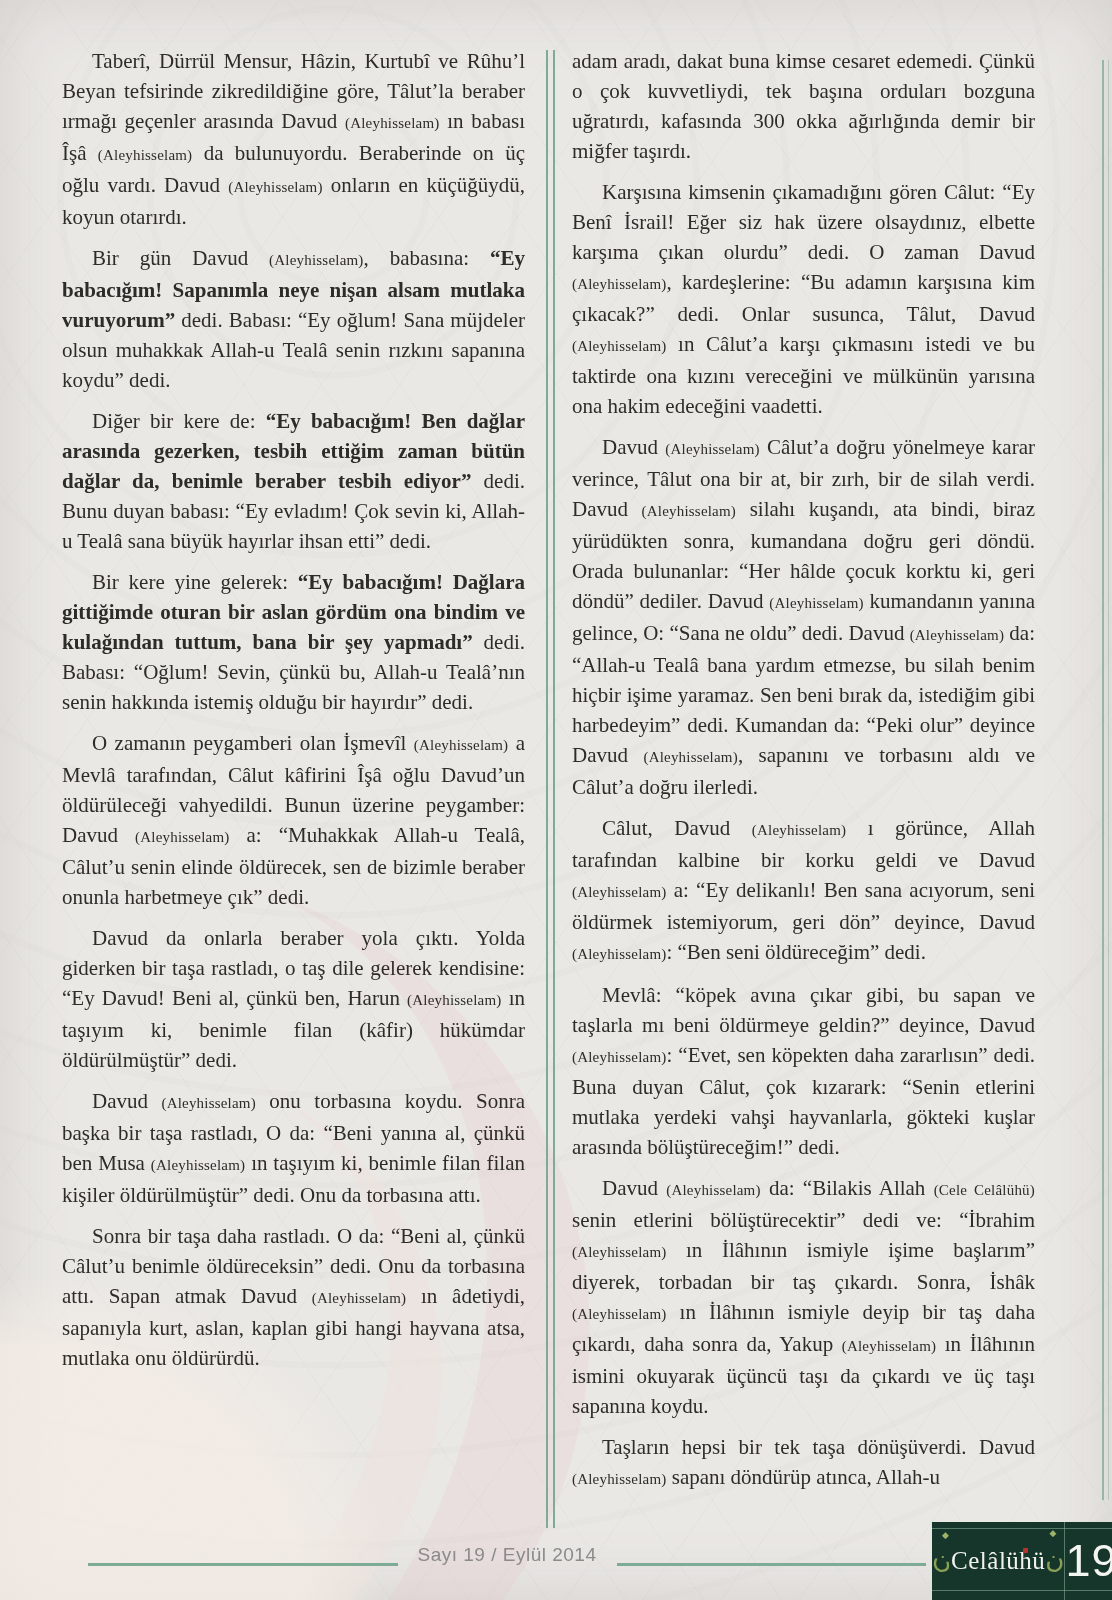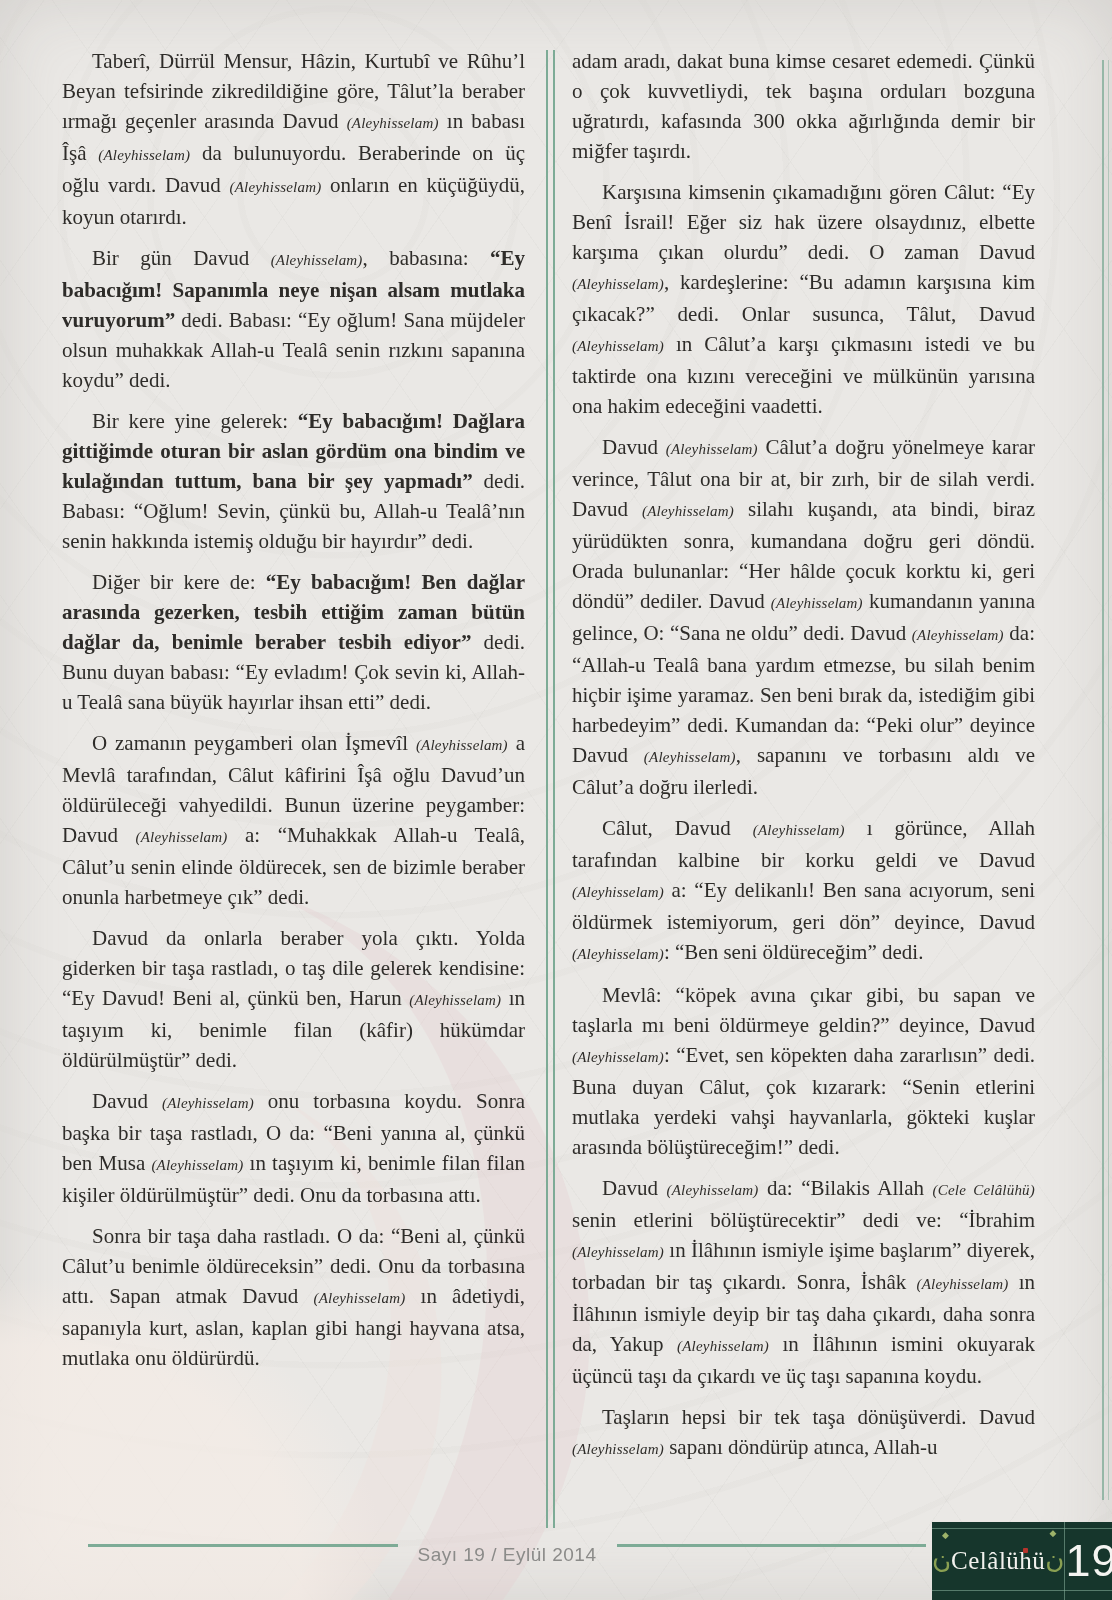--- a/index.html
+++ b/index.html
@@ -45,39 +45,39 @@
 
   .col {
     position:absolute; top:46px; width:463px; z-index:2;
     font-size:21px; line-height:30px; text-align:justify;
   }
   .col-left  { left:62px; }
   .col-right { left:572px; }
   .para { margin:0 0 11px 0; text-indent:30px; }
   .para.no-indent { text-indent:0; }
   .run-b { font-weight:bold; }
-  .run-h { font-style:italic; font-size:15px; letter-spacing:0.2px; }
+  .run-h { font-size:15px; letter-spacing:0.2px; }
 
   .column-divider {
     position:absolute; z-index:1;
     left:546px; top:50px; height:1478px; width:5px;
     border-left:2px solid #7dab96;
     border-right:2px solid #7dab96;
   }
   .right-margin-rule {
     position:absolute; z-index:1;
     right:3px; top:60px; height:1440px; width:4px;
     border-left:2px solid rgba(125,171,150,0.75);
     border-right:1px solid rgba(125,171,150,0.45);
   }
 
   .footer {
     position:absolute; z-index:2;
     left:88px; top:1544px; width:838px;
-    display:flex; align-items:flex-start; gap:20px;
+    display:flex; align-items:flex-end; gap:20px;
   }
   .footer .rule { flex:1; height:0; border-top:3px solid #7dab96; }
   .footer .issue {
     font-family:"Liberation Sans", sans-serif;
     font-size:19px; color:#8b8b89; white-space:nowrap;
     letter-spacing:0.5px;
   }
 
   .logo-box {
     position:absolute; z-index:3;
@@ -132,22 +132,22 @@
 
 <div class="page">
   <div class="pattern"></div>
   <div class="swoosh-a"></div>
   <div class="swoosh-b"></div>
   <div class="corner-blob"></div>
 
   <div class="col col-left">
       <p class="para"><span class="run-n">Taberî, Dürrül Mensur, Hâzin, Kurtubî ve Rûhu’l Beyan tefsirinde zikredildiğine göre, Tâlut’la beraber ırmağı geçenler arasında Davud </span><span class="run-h">(Aleyhisselam)</span><span class="run-n"> ın babası Îşâ </span><span class="run-h">(Aleyhisselam)</span><span class="run-n"> da bulunuyordu. Beraberinde on üç oğlu vardı. Davud </span><span class="run-h">(Aleyhisselam)</span><span class="run-n"> onların en küçüğüydü, koyun otarırdı.</span></p>
       <p class="para"><span class="run-n">Bir gün Davud </span><span class="run-h">(Aleyhisselam)</span><span class="run-n">, babasına: </span><span class="run-b">“Ey babacığım! Sapanımla neye nişan alsam mutlaka vuruyorum”</span><span class="run-n"> dedi. Babası: “Ey oğlum! Sana müjdeler olsun muhakkak Allah-u Tealâ senin rızkını sapanına koydu” dedi.</span></p>
+      <p class="para"><span class="run-n">Diğer bir kere de: </span><span class="run-b">“Ey babacığım! Ben dağlar arasında gezerken, tesbih ettiğim zaman bütün dağlar da, benimle beraber tesbih ediyor”</span><span class="run-n"> dedi. Bunu duyan babası: “Ey evladım! Çok sevin ki, Allah-u Tealâ sana büyük hayırlar ihsan etti” dedi.</span></p>
       <p class="para"><span class="run-n">Bir kere yine gelerek: </span><span class="run-b">“Ey babacığım! Dağlara gittiğimde oturan bir aslan gördüm ona bindim ve kulağından tuttum, bana bir şey yapmadı”</span><span class="run-n"> dedi. Babası: “Oğlum! Sevin, çünkü bu, Allah-u Tealâ’nın senin hakkında istemiş olduğu bir hayırdır” dedi.</span></p>
-      <p class="para"><span class="run-n">Diğer bir kere de: </span><span class="run-b">“Ey babacığım! Ben dağlar arasında gezerken, tesbih ettiğim zaman bütün dağlar da, benimle beraber tesbih ediyor”</span><span class="run-n"> dedi. Bunu duyan babası: “Ey evladım! Çok sevin ki, Allah-u Tealâ sana büyük hayırlar ihsan etti” dedi.</span></p>
       <p class="para"><span class="run-n">O zamanın peygamberi olan İşmevîl </span><span class="run-h">(Aleyhisselam)</span><span class="run-n"> a Mevlâ tarafından, Câlut kâfirini Îşâ oğlu Davud’un öldürüleceği vahyedildi. Bunun üzerine peygamber: Davud </span><span class="run-h">(Aleyhisselam)</span><span class="run-n"> a: “Muhakkak Allah-u Tealâ, Câlut’u senin elinde öldürecek, sen de bizimle beraber onunla harbetmeye çık” dedi.</span></p>
       <p class="para"><span class="run-n">Davud da onlarla beraber yola çıktı. Yolda giderken bir taşa rastladı, o taş dile gelerek kendisine: “Ey Davud! Beni al, çünkü ben, Harun </span><span class="run-h">(Aleyhisselam)</span><span class="run-n"> ın taşıyım ki, benimle filan (kâfir) hükümdar öldürülmüştür” dedi.</span></p>
       <p class="para"><span class="run-n">Davud </span><span class="run-h">(Aleyhisselam)</span><span class="run-n"> onu torbasına koydu. Sonra başka bir taşa rastladı, O da: “Beni yanına al, çünkü ben Musa </span><span class="run-h">(Aleyhisselam)</span><span class="run-n"> ın taşıyım ki, benimle filan filan kişiler öldürülmüştür” dedi. Onu da torbasına attı.</span></p>
       <p class="para"><span class="run-n">Sonra bir taşa daha rastladı. O da: “Beni al, çünkü Câlut’u benimle öldüreceksin” dedi. Onu da torbasına attı. Sapan atmak Davud </span><span class="run-h">(Aleyhisselam)</span><span class="run-n"> ın âdetiydi, sapanıyla kurt, aslan, kaplan gibi hangi hayvana atsa, mutlaka onu öldürürdü.</span></p>
     </div>
   <div class="column-divider"></div>
   <div class="col col-right">
       <p class="para no-indent"><span class="run-n">adam aradı, dakat buna kimse cesaret edemedi. Çünkü o çok kuvvetliydi, tek başına orduları bozguna uğratırdı, kafasında 300 okka ağırlığında demir bir miğfer taşırdı.</span></p>
       <p class="para"><span class="run-n">Karşısına kimsenin çıkamadığını gören Câlut: “Ey Benî İsrail! Eğer siz hak üzere olsaydınız, elbette karşıma çıkan olurdu” dedi. O zaman Davud </span><span class="run-h">(Aleyhisselam)</span><span class="run-n">, kardeşlerine: “Bu adamın karşısına kim çıkacak?” dedi. Onlar susunca, Tâlut, Davud </span><span class="run-h">(Aleyhisselam)</span><span class="run-n"> ın Câlut’a karşı çıkmasını istedi ve bu taktirde ona kızını vereceğini ve mülkünün yarısına ona hakim edeceğini vaadetti.</span></p>
       <p class="para"><span class="run-n">Davud </span><span class="run-h">(Aleyhisselam)</span><span class="run-n"> Câlut’a doğru yönelmeye karar verince, Tâlut ona bir at, bir zırh, bir de silah verdi. Davud </span><span class="run-h">(Aleyhisselam)</span><span class="run-n"> silahı kuşandı, ata bindi, biraz yürüdükten sonra, kumandana doğru geri döndü. Orada bulunanlar: “Her hâlde çocuk korktu ki, geri döndü” dediler. Davud </span><span class="run-h">(Aleyhisselam)</span><span class="run-n"> kumandanın yanına gelince, O: “Sana ne oldu” dedi. Davud </span><span class="run-h">(Aleyhisselam)</span><span class="run-n"> da: “Allah-u Tealâ bana yardım etmezse, bu silah benim hiçbir işime yaramaz. Sen beni bırak da, istediğim gibi harbedeyim” dedi. Kumandan da: “Peki olur” deyince Davud </span><span class="run-h">(Aleyhisselam)</span><span class="run-n">, sapanını ve torbasını aldı ve Câlut’a doğru ilerledi.</span></p>

